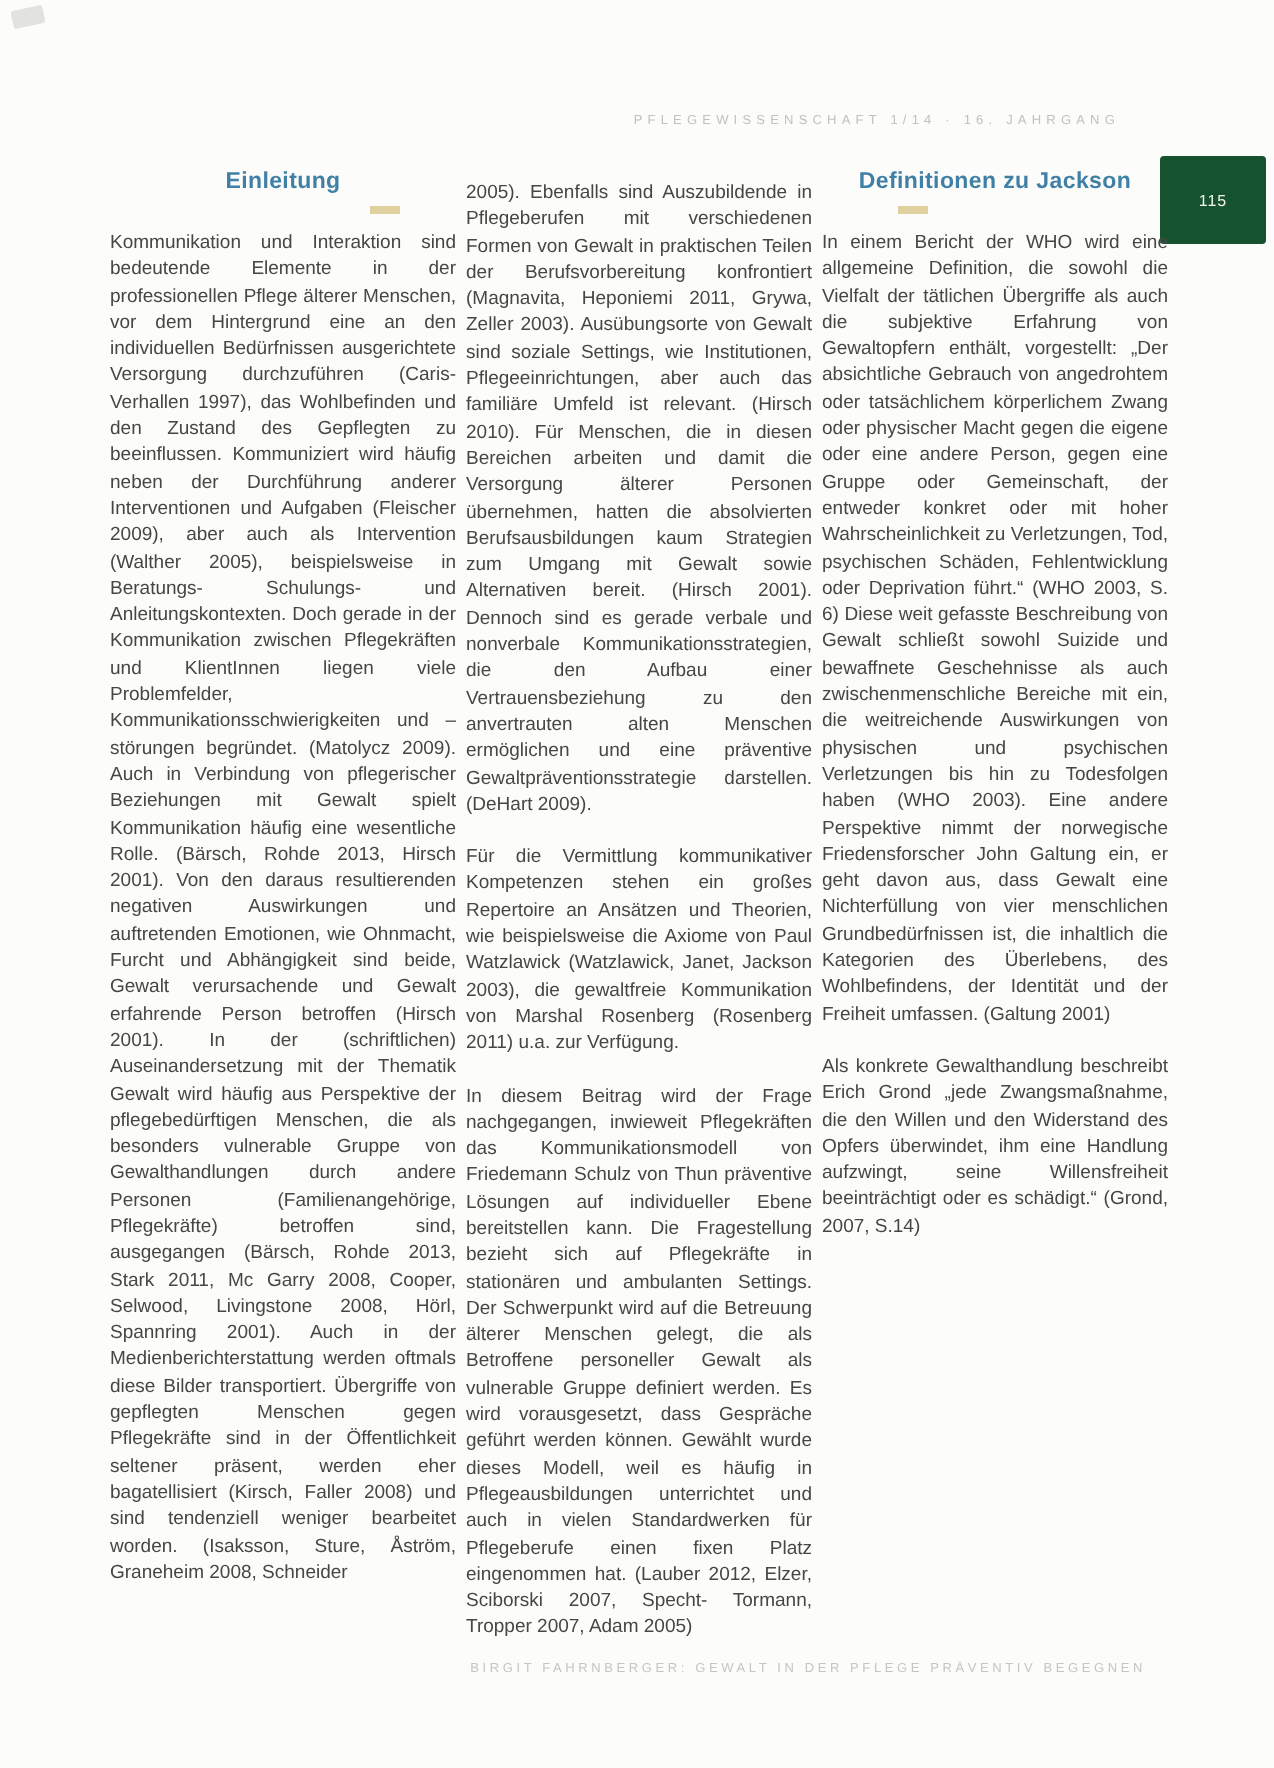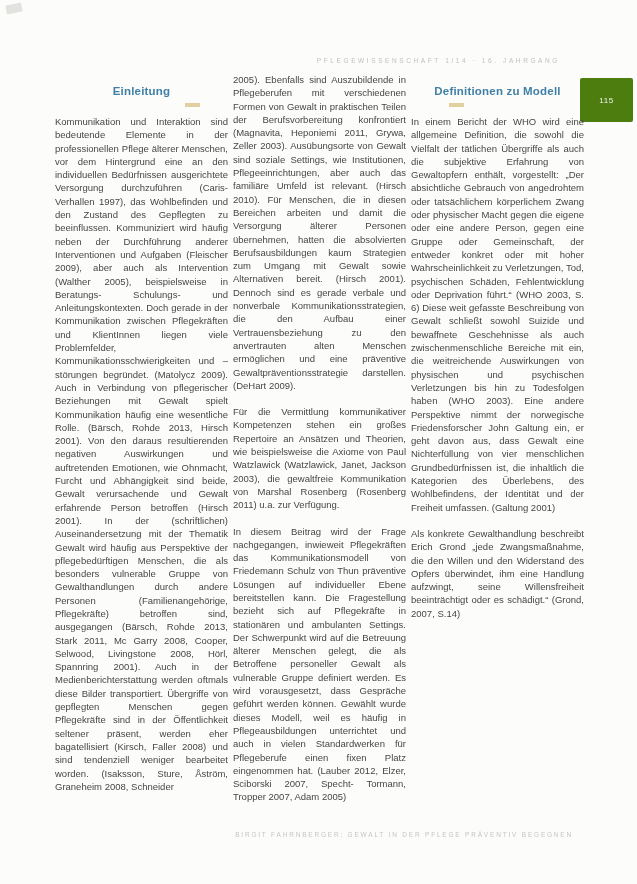--- a/index.html
+++ b/index.html
@@ -16,32 +16,32 @@
     background:#d7d7d3;transform:rotate(-12deg);opacity:.7;border-radius:1px;
   }
   .running-header{
     position:absolute;top:57px;right:77px;
     font-size:6.5px;letter-spacing:2.6px;text-transform:uppercase;
     color:#c2c1bf;white-space:nowrap;
   }
   .page-badge{
     position:absolute;top:78px;right:4px;
     width:53px;height:44px;border-radius:2px;
-    background:#4d7c0f;color:#f3f3f1;
+    background:#14532d;color:#f3f3f1;
     display:flex;align-items:center;justify-content:center;
     font-size:8px;letter-spacing:.5px;
   }
   .col{
     position:absolute;width:173px;
     font-size:9.5px;line-height:13.3px;color:#474645;
     text-align:justify;
   }
   .col p{margin:0 0 13px 0;}
   .col-left{left:55px;top:84px;}
-  .col-mid{left:233px;top:73px;}
+  .col-mid{left:233px;top:90px;}
   .col-right{left:411px;top:84px;}
   h2.section-heading{
     margin:0 0 17px 0;
     font-size:11.5px;line-height:14px;font-weight:700;
     color:#4180a6;text-align:center;letter-spacing:.2px;
   }
   .gold-dash{
     position:absolute;width:15px;height:4px;
     background:#ddc98f;opacity:.85;
   }
@@ -71,21 +71,21 @@
 
   <div class="gold-dash dash-left"></div>
 
   <div class="col col-mid">
     <p>2005). Ebenfalls sind Auszubildende in Pflegeberufen mit verschiedenen Formen von Gewalt in praktischen Teilen der Berufsvorbereitung konfrontiert (Magnavita, Heponiemi 2011, Grywa, Zeller 2003). Ausübungsorte von Gewalt sind soziale Settings, wie Institutionen, Pflegeeinrichtungen, aber auch das familiäre Umfeld ist relevant. (Hirsch 2010). Für Menschen, die in diesen Bereichen arbeiten und damit die Versorgung älterer Personen übernehmen, hatten die absolvierten Berufsausbildungen kaum Strategien zum Umgang mit Gewalt sowie Alternativen bereit. (Hirsch 2001). Dennoch sind es gerade verbale und nonverbale Kommunikationsstrategien, die den Aufbau einer Vertrauensbeziehung zu den anvertrauten alten Menschen ermöglichen und eine präventive Gewaltpräventionsstrategie darstellen. (DeHart 2009).</p>
     <p>Für die Vermittlung kommunikativer Kompetenzen stehen ein großes Repertoire an Ansätzen und Theorien, wie beispielsweise die Axiome von Paul Watzlawick (Watzlawick, Janet, Jackson 2003), die gewaltfreie Kommunikation von Marshal Rosenberg (Rosenberg 2011) u.a. zur Verfügung.</p>
     <p>In diesem Beitrag wird der Frage nachgegangen, inwieweit Pflegekräften das Kommunikationsmodell von Friedemann Schulz von Thun präventive Lösungen auf individueller Ebene bereitstellen kann. Die Fragestellung bezieht sich auf Pflegekräfte in stationären und ambulanten Settings. Der Schwerpunkt wird auf die Betreuung älterer Menschen gelegt, die als Betroffene personeller Gewalt als vulnerable Gruppe definiert werden. Es wird vorausgesetzt, dass Gespräche geführt werden können. Gewählt wurde dieses Modell, weil es häufig in Pflegeausbildungen unterrichtet und auch in vielen Standardwerken für Pflegeberufe einen fixen Platz eingenommen hat. (Lauber 2012, Elzer, Sciborski 2007, Specht- Tormann, Tropper 2007, Adam 2005)</p>
   </div>
 
   <div class="col col-right">
-    <h2 class="section-heading">Definitionen zu Modell</h2>
+    <h2 class="section-heading">Definitionen zu Jackson</h2>
     <p>In einem Bericht der WHO wird eine allgemeine Definition, die sowohl die Vielfalt der tätlichen Übergriffe als auch die subjektive Erfahrung von Gewaltopfern enthält, vorgestellt: „Der absichtliche Gebrauch von angedrohtem oder tatsächlichem körperlichem Zwang oder physischer Macht gegen die eigene oder eine andere Person, gegen eine Gruppe oder Gemeinschaft, der entweder konkret oder mit hoher Wahrscheinlichkeit zu Verletzungen, Tod, psychischen Schäden, Fehlentwicklung oder Deprivation führt.“ (WHO 2003, S. 6) Diese weit gefasste Beschreibung von Gewalt schließt sowohl Suizide und bewaffnete Geschehnisse als auch zwischenmenschliche Bereiche mit ein, die weitreichende Auswirkungen von physischen und psychischen Verletzungen bis hin zu Todesfolgen haben (WHO 2003). Eine andere Perspektive nimmt der norwegische Friedensforscher John Galtung ein, er geht davon aus, dass Gewalt eine Nichterfüllung von vier menschlichen Grundbedürfnissen ist, die inhaltlich die Kategorien des Überlebens, des Wohlbefindens, der Identität und der Freiheit umfassen. (Galtung 2001)</p>
     <p>Als konkrete Gewalthandlung beschreibt Erich Grond „jede Zwangsmaßnahme, die den Willen und den Widerstand des Opfers überwindet, ihm eine Handlung aufzwingt, seine Willensfreiheit beeinträchtigt oder es schädigt.“ (Grond, 2007, S.14)</p>
   </div>
 
   <div class="gold-dash dash-right"></div>
 
   <div class="running-footer">Birgit Fahrnberger: Gewalt in der Pflege präventiv begegnen</div>
 
 </div>
 

